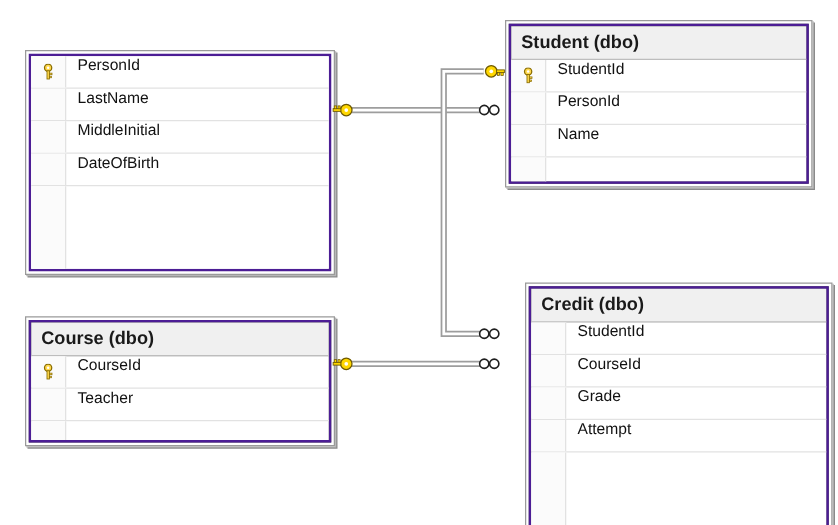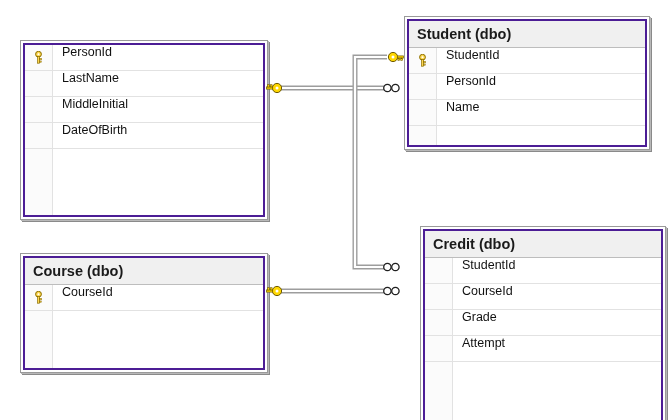--- a/index.html
+++ b/index.html
@@ -179,39 +179,43 @@
 
         <div class="row filler">
           <div class="row-gutter"></div>
           <div class="row-label"></div>
         </div>
 
       </div>
     </div>
   </div>
 
-  <div class="entity" style="left:20px; top:253px; width:248px; height:120px;">
+  <div class="entity" style="left:20px; top:253px; width:248px; height:104px;">
     <div class="entity-inner">
       <div class="entity-title">Course (dbo)</div>
       <div class="entity-body">
 
         <div class="row">
           <div class="row-gutter">
             <svg class="key-icon" viewBox="0 0 13 13">
               <circle cx="6.5" cy="3.2" r="2.9" fill="#ffd84d" stroke="#8a6d00" stroke-width="1"></circle>
               <circle cx="6.5" cy="3.2" r="1.0" fill="#ffffff"></circle>
               <rect x="5.6" y="5.6" width="1.9" height="6.6" fill="#ffd84d" stroke="#8a6d00" stroke-width="0.7"></rect>
               <rect x="7.5" y="7.5" width="2.1" height="1.3" fill="#ffd84d" stroke="#8a6d00" stroke-width="0.6"></rect>
               <rect x="7.5" y="10.0" width="1.7" height="1.2" fill="#ffd84d" stroke="#8a6d00" stroke-width="0.6"></rect>
             </svg>
           </div>
           <div class="row-label">CourseId</div>
         </div>
 
 
+        <div class="row">
+          <div class="row-gutter"></div>
+          <div class="row-label">Teacher</div>
+        </div>
 
         <div class="row filler">
           <div class="row-gutter"></div>
           <div class="row-label"></div>
         </div>
 
       </div>
     </div>
   </div>
 

